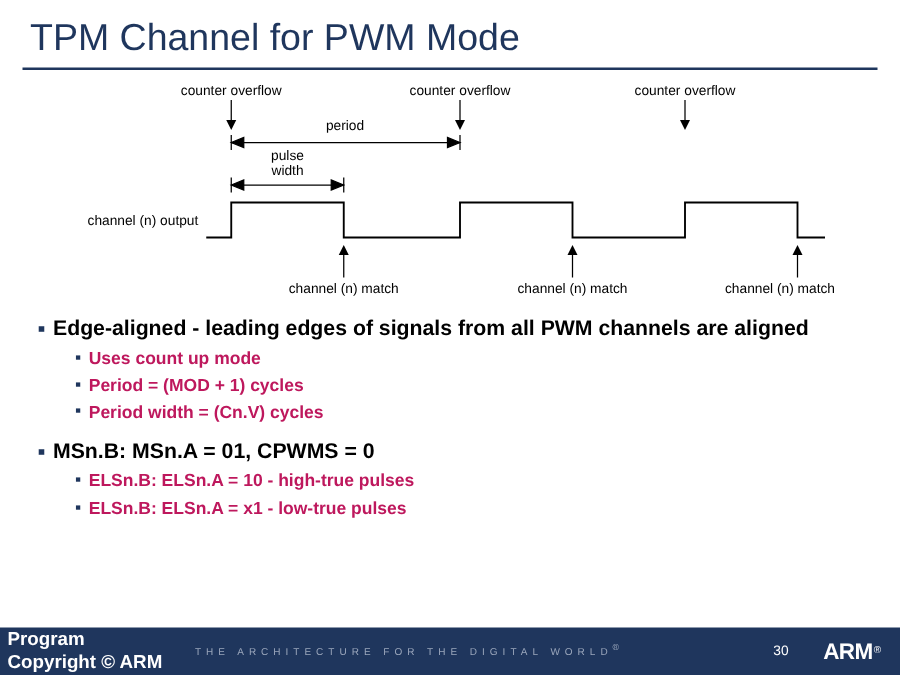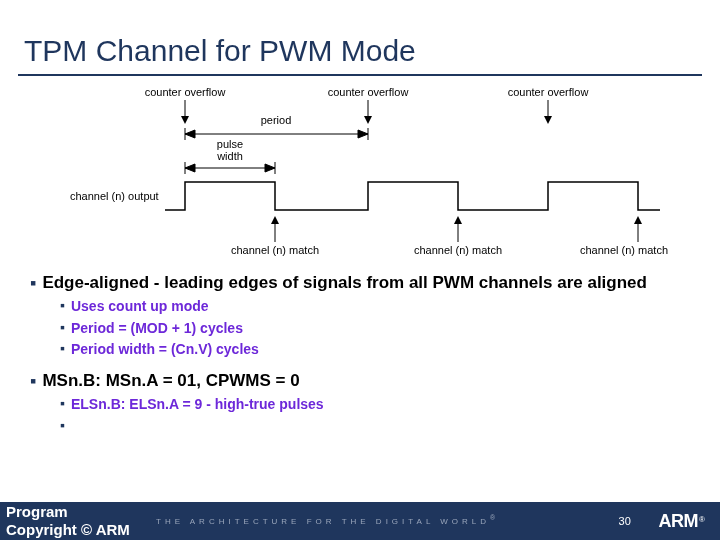--- a/index.html
+++ b/index.html
@@ -1,28 +1,28 @@
 <!DOCTYPE html>
 <html><head>
 <meta charset="utf-8">
 <style>
   * { margin: 0; padding: 0; box-sizing: border-box; }
   html, body { width: 720px; height: 540px; font-family: Arial, Helvetica, sans-serif; background: #fff; overflow: hidden; }
   .slide { width: 720px; height: 540px; position: relative; display: flex; flex-direction: column; }
-  .title { font-size: 30px; font-weight: 400; color: #1f365d; padding: 14px 24px 6px 24px; margin-top: 20px; }
+  .title { font-size: 30px; font-weight: 400; color: #1f365d; padding: 14px 24px 6px 24px; }
   .hr { height: 2px; background: #1f365d; margin: 0 18px 6px 18px; }
   .diagram { height: 180px; position: relative; margin: 0 auto; width: 620px; }
   .diagram text { font-size: 11px; font-family: Arial, sans-serif; fill: #000; }
   .content { padding: 4px 20px 0 30px; }
   .b1 { color: #1f365d; font-size: 18px; font-weight: bold; margin-right: 6px; line-height: 1; position: relative; top: 2px; }
   .b2 { color: #1f365d; font-size: 14px; font-weight: bold; margin-right: 6px; line-height: 1; position: relative; top: 1px; }
   .li1 { display: flex; align-items: flex-start; margin: 6px 0 4px 0; }
   .li1 .txt { font-size: 17px; font-weight: bold; color: #000000; line-height: 1.25; }
   .li2 { display: flex; align-items: flex-start; margin: 2px 0 2px 30px; }
-  .li2 .txt { font-size: 14px; font-weight: bold; color: #6d28d9; line-height: 1.4; }
+  .li2 .txt { font-size: 14px; font-weight: bold; color: #be185d; line-height: 1.4; }
   .footer { position: absolute; left: 0; right: 0; bottom: 0; height: 38px; background: #1f365d; display: flex; align-items: center; color: #fff; }
   .footer .prog { font-size: 15px; line-height: 1.2; padding-left: 6px; flex: 0 0 auto; width: 150px; font-weight: bold; }
   .footer .tagline { font-size: 8px; letter-spacing: 4px; color: #9aa6bb; flex: 1; text-align: left; padding-left: 6px; }
   .footer .pagenum { font-size: 11px; color: #fff; padding-right: 16px; width: 40px; text-align: left; }
   .footer .logo { display: flex; align-items: flex-end; padding-right: 16px; }
   .footer .logo .armtxt { font-size: 18px; font-weight: bold; color: #fff; letter-spacing: -0.5px; }
   .footer .logo .reg { font-size: 8px; color: #fff; position: relative; top: -8px; left: 1px; }
 </style>
 </head>
 <body>
@@ -110,24 +110,25 @@
       <span class="b2">▪</span>
       <span class="txt">Period width = (Cn.V) cycles</span>
     </div>
 
     <div class="li1" style="margin-top:10px;">
       <span class="b1">▪</span>
       <span class="txt">MSn.B: MSn.A = 01, CPWMS = 0</span>
     </div>
     <div class="li2">
       <span class="b2">▪</span>
-      <span class="txt">ELSn.B: ELSn.A = 9 - high-true pulses</span>
+      <span class="txt">ELSn.B: ELSn.A = 10 - high-true pulses</span>
     </div>
     <div class="li2">
       <span class="b2">▪</span>
+      <span class="txt">ELSn.B: ELSn.A = x1 - low-true pulses</span>
     </div>
   </div>
 
   <div class="footer">
     <div class="prog">
       <div>ARM University Program</div>
       <div>Copyright © ARM Ltd 2008</div>
     </div>
     <div class="tagline">
       <span>THE ARCHITECTURE FOR THE DIGITAL WORLD</span><span style="letter-spacing:0;font-size:7px;position:relative;top:-4px;">®</span>

